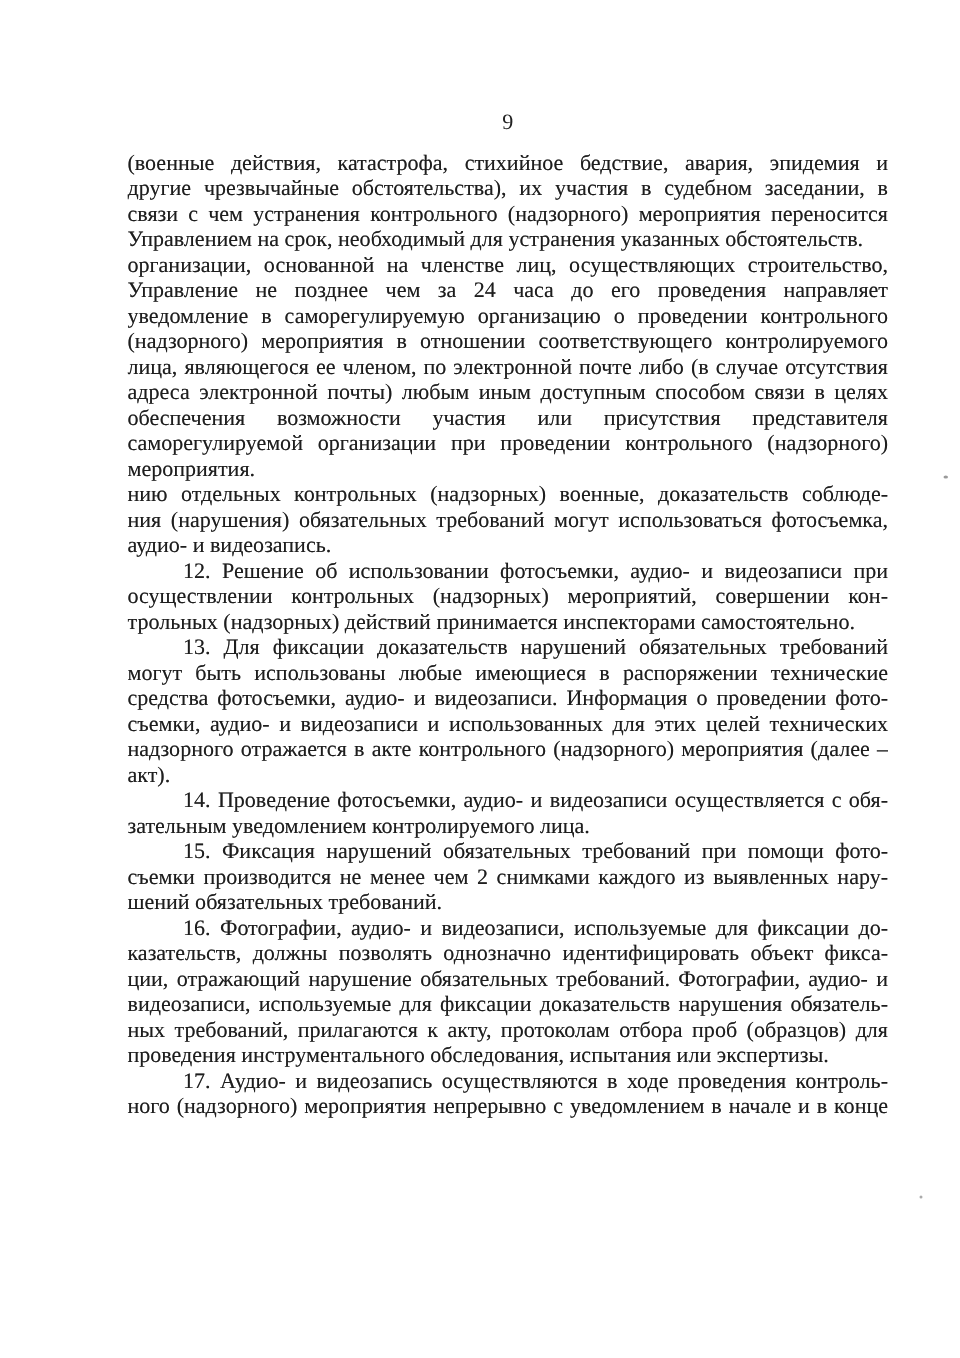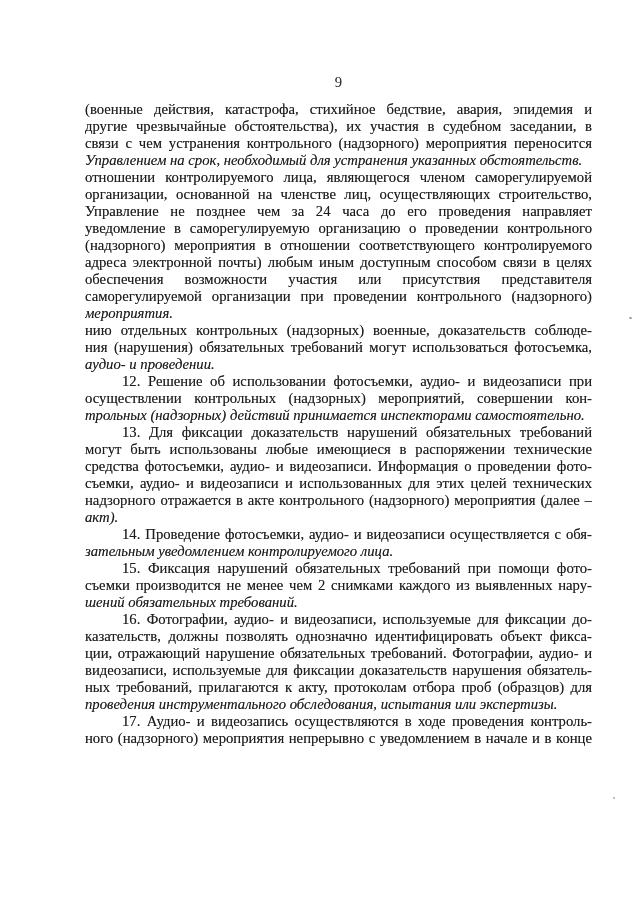--- a/index.html
+++ b/index.html
@@ -44,21 +44,20 @@
     line-height: 17px;
     overflow: hidden;
     text-align: justify;
     text-align-last: justify;
     white-space: normal;
     text-shadow: 0 0 0.4px rgba(20,20,20,0.55);
   }
   .line.last {
     text-align: left;
     text-align-last: left;
-    font-style: italic;
   }
   .line.indent {
     text-indent: 37px;
   }
   .speck {
     position: absolute;
     background: #9a9a9a;
     border-radius: 50%;
   }
   .speck.s1 { left: 629px; top: 317px; width: 3px; height: 2px; }
@@ -71,34 +70,34 @@
   <div class="content">
     <div class="page-number">9</div>
     <div class="doc-body">
         <div class="para">
           <div class="line">(военные действия, катастрофа, стихийное бедствие, авария, эпидемия и</div>
           <div class="line">другие чрезвычайные обстоятельства), их участия в судебном заседании, в</div>
           <div class="line">связи с чем устранения контрольного (надзорного) мероприятия переносится</div>
           <div class="line last">Управлением на срок, необходимый для устранения указанных обстоятельств.</div>
         </div>
         <div class="para">
-          <div class="line">отношении контролируемого лица, являющегося членом саморегулируемой</div>
           <div class="line">организации, основанной на членстве лиц, осуществляющих строительство,</div>
           <div class="line">Управление не позднее чем за 24 часа до его проведения направляет</div>
           <div class="line">уведомление в саморегулируемую организацию о проведении контрольного</div>
           <div class="line">(надзорного) мероприятия в отношении соответствующего контролируемого</div>
+          <div class="line">лица, являющегося ее членом, по электронной почте либо (в случае отсутствия</div>
           <div class="line">адреса электронной почты) любым иным доступным способом связи в целях</div>
           <div class="line">обеспечения возможности участия или присутствия представителя</div>
           <div class="line">саморегулируемой организации при проведении контрольного (надзорного)</div>
           <div class="line last">мероприятия.</div>
         </div>
         <div class="para">
           <div class="line">нию отдельных контрольных (надзорных) военные, доказательств соблюде-</div>
           <div class="line">ния (нарушения) обязательных требований могут использоваться фотосъемка,</div>
-          <div class="line last">аудио- и проведении.</div>
+          <div class="line last">аудио- и видеозапись.</div>
         </div>
         <div class="para">
           <div class="line indent">12. Решение об использовании фотосъемки, аудио- и видеозаписи при</div>
           <div class="line">осуществлении контрольных (надзорных) мероприятий, совершении кон-</div>
           <div class="line last">трольных (надзорных) действий принимается инспекторами самостоятельно.</div>
         </div>
         <div class="para">
           <div class="line indent">13. Для фиксации доказательств нарушений обязательных требований</div>
           <div class="line">могут быть использованы любые имеющиеся в распоряжении технические</div>
           <div class="line">средства фотосъемки, аудио- и видеозаписи. Информация о проведении фото-</div>

